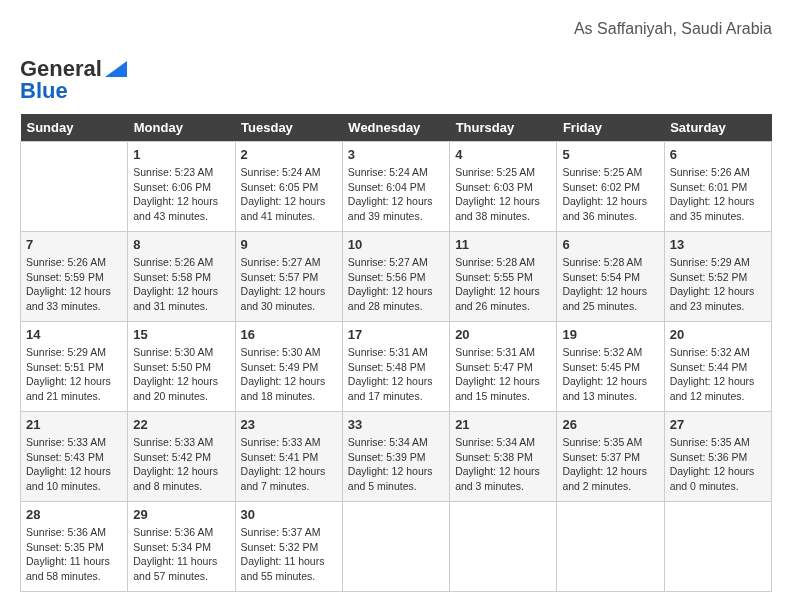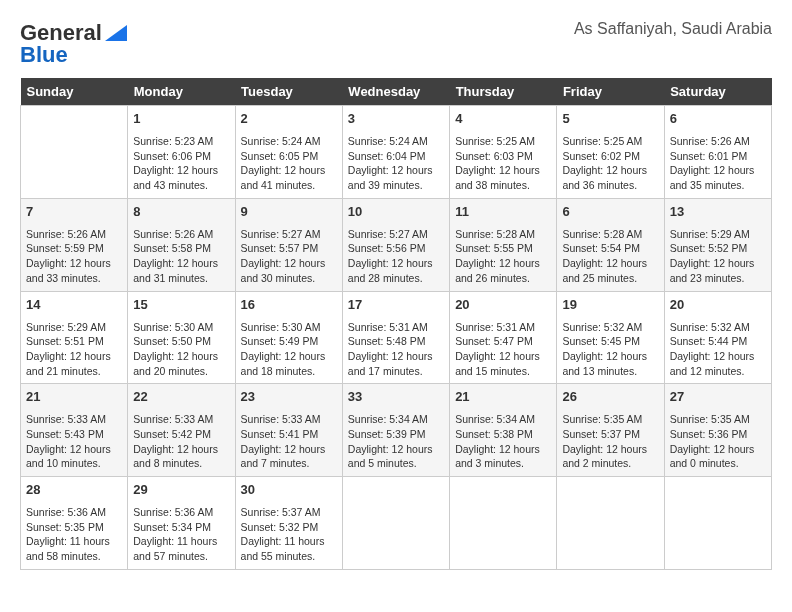--- a/index.html
+++ b/index.html
@@ -13,20 +13,21 @@
     .header-area {
       display: flex;
       justify-content: space-between;
       align-items: flex-start;
       margin-bottom: 10px;
     }
     .logo {
       display: flex;
       flex-direction: column;
       align-items: flex-start;
+      margin-top: 36px;
     }
     .logo-line {
       display: flex;
       align-items: center;
       gap: 3px;
     }
     .title-area {
       text-align: right;
     }
     .month-title {
@@ -61,21 +62,20 @@
     }
     .day-num {
       font-weight: bold;
       font-size: 13px;
       display: block;
       margin-bottom: 3px;
     }
     .cell-content {
       font-size: 10.5px;
       line-height: 1.4;
-      margin-top: 8px;
     }
     .empty-cell {
       background: #f9f9f9;
     }
     tbody tr:nth-child(odd) td {
       background: #fff;
     }
     tbody tr:nth-child(even) td {
       background: #f5f5f5;
     }

